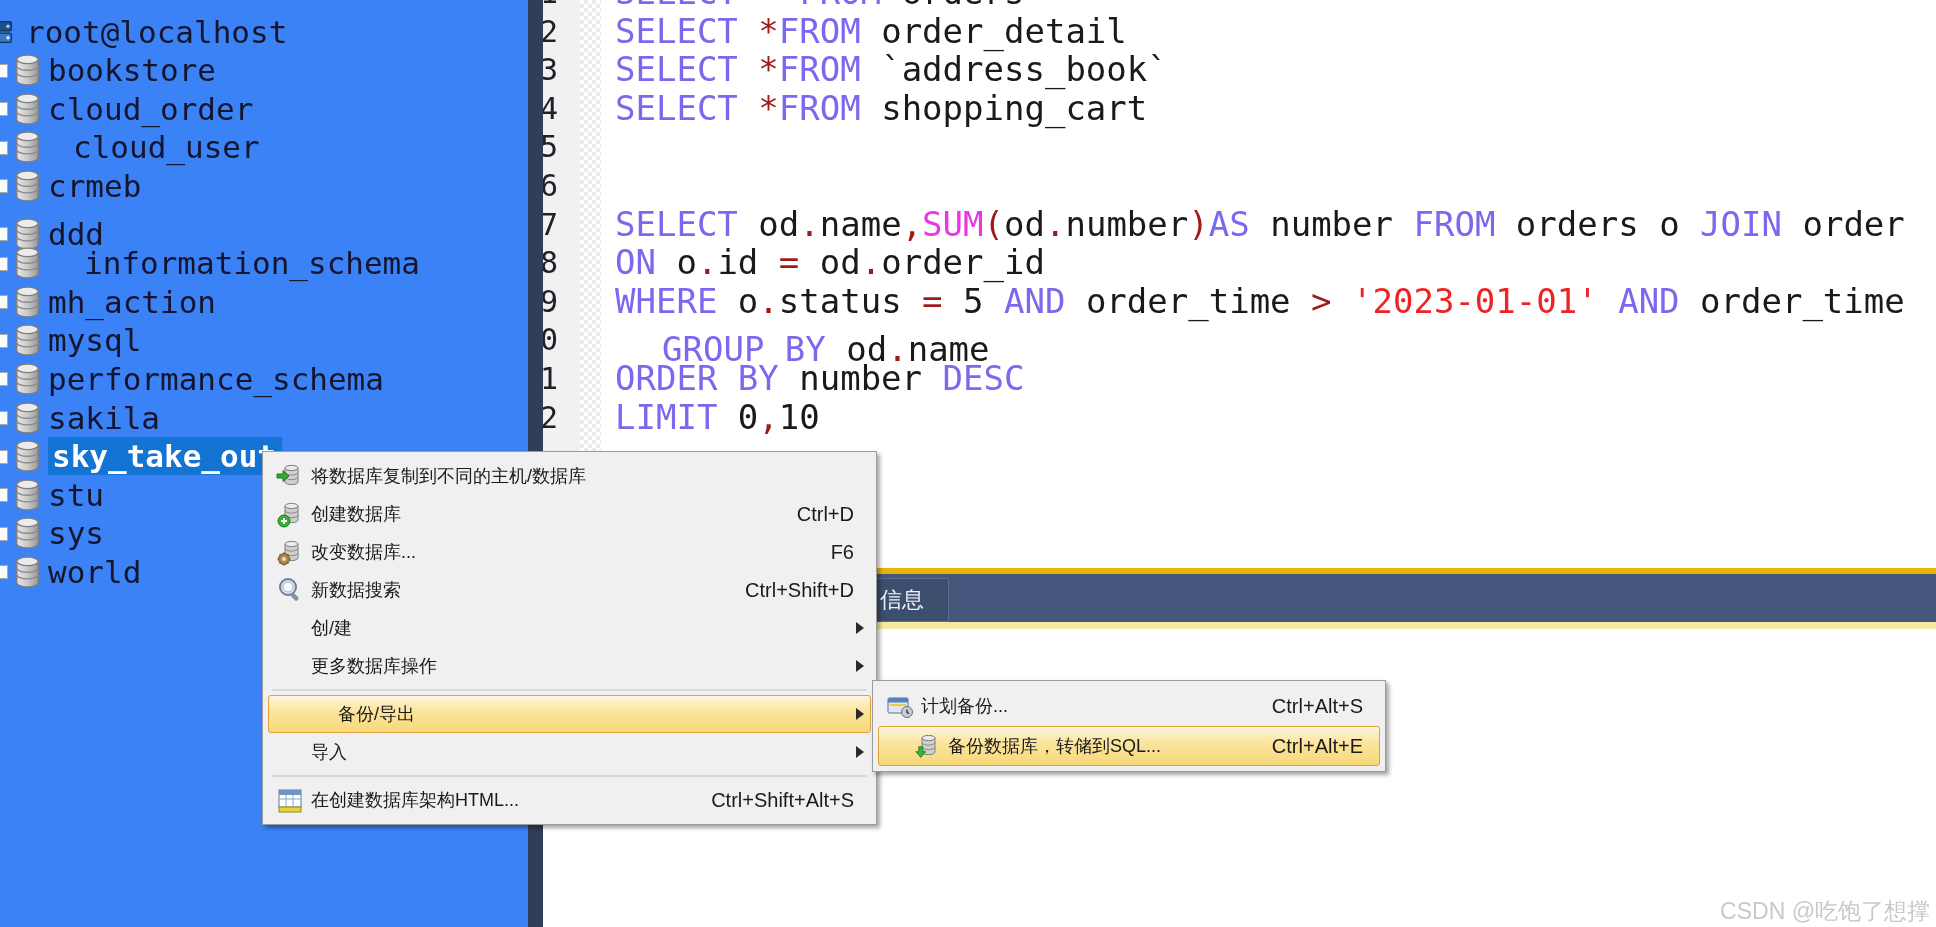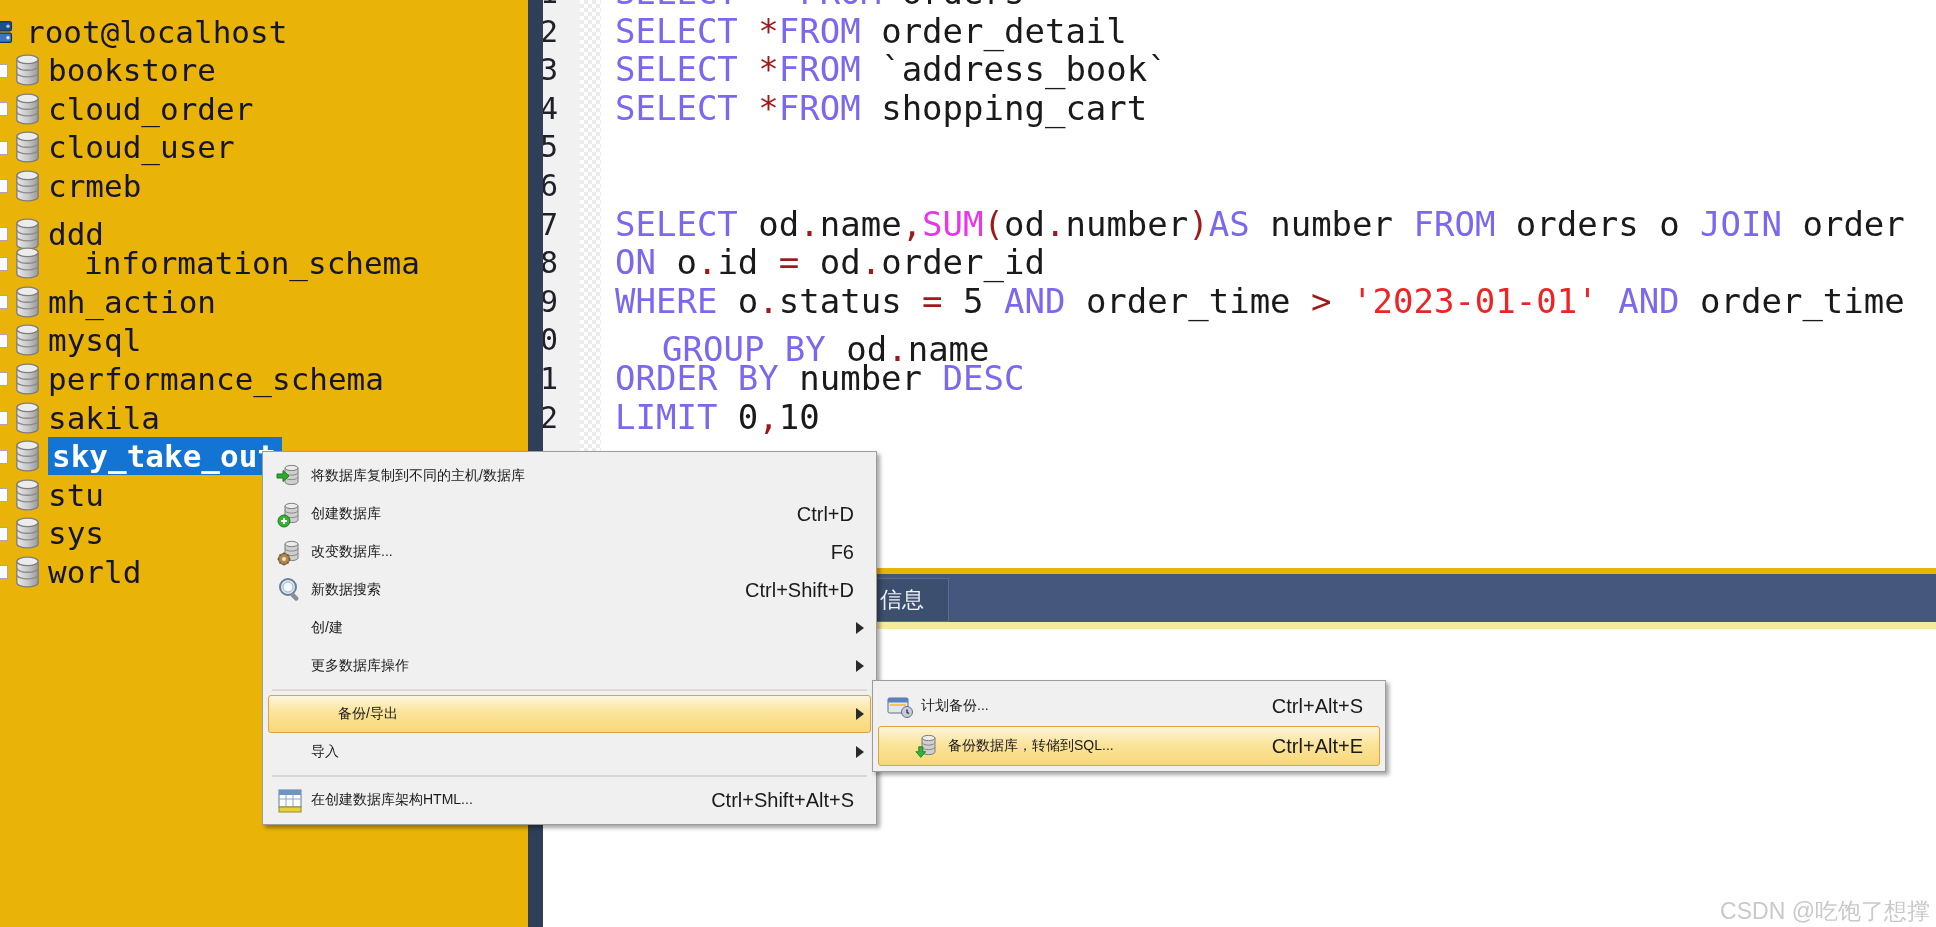--- a/index.html
+++ b/index.html
@@ -1,20 +1,20 @@
 <!DOCTYPE html>
 <html><head>
 <meta charset="utf-8">
 <style>
   html,body { margin:0; padding:0; background:#fff; }
   #stage { position:relative; width:1936px; height:927px; background:#ffffff; overflow:hidden;
            font-family:"Liberation Sans","DejaVu Sans",sans-serif; }
 
   
-  #sidebar { position:absolute; left:0; top:0; width:528px; height:927px; background:#eab308; z-index:1; }
+  #sidebar { position:absolute; left:0; top:0; width:528px; height:927px; background:#3b82f6; z-index:1; }
   .tree-row { position:absolute; left:0; height:39px; display:flex; align-items:center;
               font-family:"DejaVu Sans Mono","Liberation Mono",monospace; font-size:31px; color:#15152e;
               white-space:pre; cursor:default; }
   .tree-stub { position:absolute; left:-5px; top:13px; width:11px; height:12px;
                border:1px solid #a8a8a8; background:#fbfbfb; }
   .tree-icon { margin-left:14px; width:27px; height:32px; flex:0 0 auto; }
   .conn-icon { margin-left:-3px; width:22px; height:30px; flex:0 0 auto; }
   .tree-label { margin-left:7px; }
   .tree-row.selected .tree-label { background:#1474d4; color:#ffffff; font-weight:bold; padding:1px 6px 1px 4px; }
 
@@ -48,21 +48,21 @@
 
   
   .menu { position:absolute; background:#f0f0f0; border:1px solid #9c9c9c;
           box-shadow:3px 3px 4px rgba(0,0,0,0.35); box-sizing:border-box; padding:5px 2px; }
   #context-menu { left:262px; top:451px; width:615px; z-index:10; }
   #submenu { left:872px; top:680px; width:514px; z-index:11; }
   .menu-item { position:relative; display:flex; align-items:center; height:36px; margin:0 3px;
                border:1px solid transparent; border-radius:3px; cursor:default; }
   .menu-item.hl { border:1px solid #e0a23c; background:linear-gradient(#fdf5dc,#fbe49a 45%,#f7d87a);padding-left:27px; }
   .mi-icon { width:42px; flex:0 0 auto; display:flex; align-items:center; justify-content:center; }
-  .mi-label { font-size:14px; color:#1a1a1a; white-space:nowrap; }
+  .mi-label { font-size:18px; color:#1a1a1a; white-space:nowrap; }
   .mi-short { margin-left:auto; padding-right:16px; font-size:20px; color:#1a1a1a; white-space:nowrap; }
   .mi-arrow { position:absolute; right:6px; top:50%; margin-top:-6px; width:0; height:0;
               border-left:8px solid #2a2a2a; border-top:6px solid transparent; border-bottom:6px solid transparent; }
   .menu-sep { height:2px; background:#d8d8d8; margin:4px 7px; }
   #submenu .menu-item { height:38px; }
 
   
   #watermark { position:absolute; left:1700px; top:896px; width:230px; text-align:right;
                font-size:23px; color:#c9c9c9; z-index:2; }
 </style>
@@ -94,21 +94,21 @@
               <linearGradient id="g2732" x1="0" x2="1">
                 <stop offset="0" stop-color="#e8e8e8"></stop>
                 <stop offset="0.5" stop-color="#c9c9c9"></stop>
                 <stop offset="1" stop-color="#9a9a9a"></stop>
               </linearGradient>
             </defs>
             <path d="M2 4 v16 a8 3.2 0 0 0 16 0 v-16 z" fill="url(#g2732)" stroke="#7e7e7e"></path>
             <ellipse cx="10" cy="4" rx="8" ry="3.2" fill="#ececec" stroke="#7e7e7e"></ellipse>
             <path d="M2 9 a8 3.2 0 0 0 16 0 M2 14 a8 3.2 0 0 0 16 0" fill="none" stroke="#8a8a8a"></path>
           </svg></span><span class="tree-label">cloud_order</span></div>
-      <div class="tree-row" style="top: 127.8px;"><span class="tree-stub"></span><span class="tree-icon"><svg width="27" height="32" viewBox="0 0 20 24">
+      <div class="tree-row" style="top: 127.8px; gap: 25px;"><span class="tree-stub"></span><span class="tree-icon"><svg width="27" height="32" viewBox="0 0 20 24">
             <defs>
               <linearGradient id="g2732" x1="0" x2="1">
                 <stop offset="0" stop-color="#e8e8e8"></stop>
                 <stop offset="0.5" stop-color="#c9c9c9"></stop>
                 <stop offset="1" stop-color="#9a9a9a"></stop>
               </linearGradient>
             </defs>
             <path d="M2 4 v16 a8 3.2 0 0 0 16 0 v-16 z" fill="url(#g2732)" stroke="#7e7e7e"></path>
             <ellipse cx="10" cy="4" rx="8" ry="3.2" fill="#ececec" stroke="#7e7e7e"></ellipse>
             <path d="M2 9 a8 3.2 0 0 0 16 0 M2 14 a8 3.2 0 0 0 16 0" fill="none" stroke="#8a8a8a"></path>

